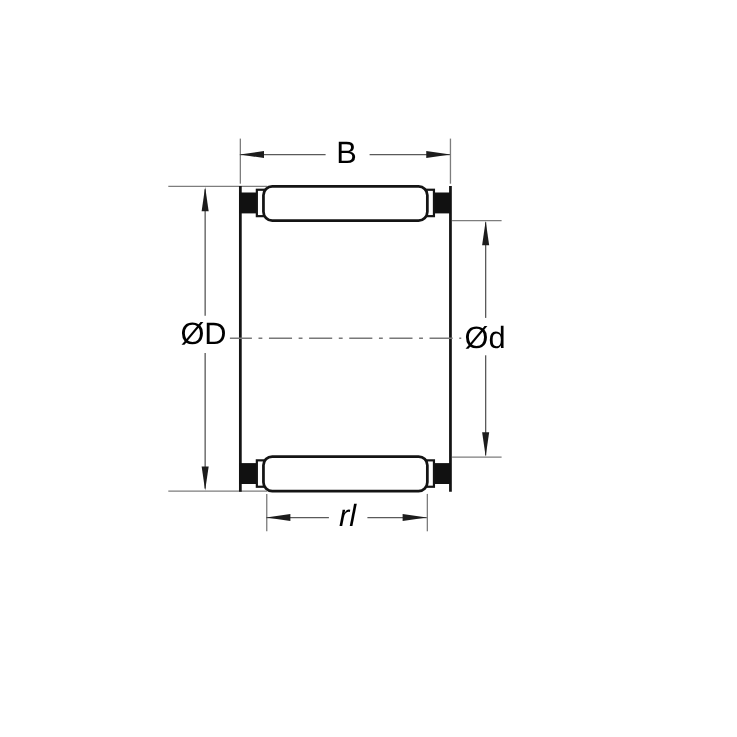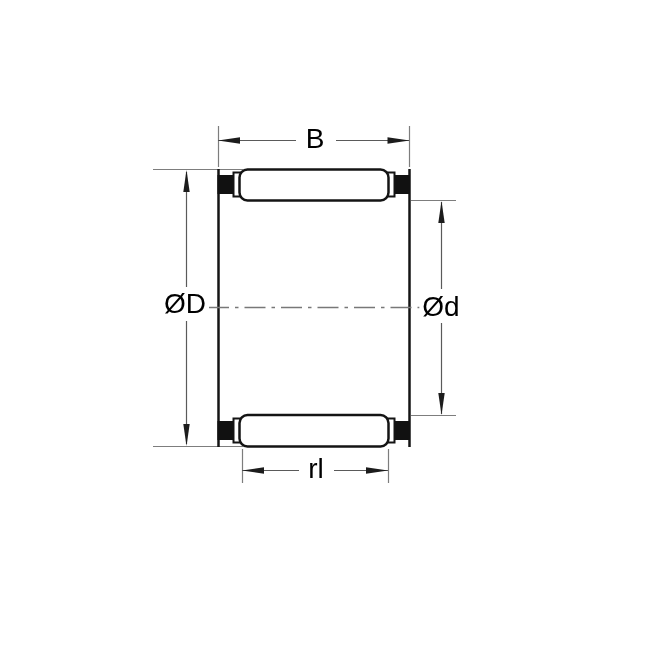--- a/index.html
+++ b/index.html
@@ -108,15 +108,15 @@
       <polygon class="arrow" points="388,470.5 366,467.3 366,473.7"></polygon>
     </g>
   </svg>
 
   <div class="dim-label" style="left:315px; top:139px;">B</div>
 
   <div class="dim-label" style="left:185px; top:304px;">ØD</div>
 
   <div class="dim-label" style="left:441px; top:307px;">Ød</div>
 
-  <div class="dim-label" style="left:316px; top:469px;">rl</div>
+  <div class="dim-label" style="left:316px; top:469px;font-style:italic;">rl</div>
 
 </div>
 
 </body></html>

